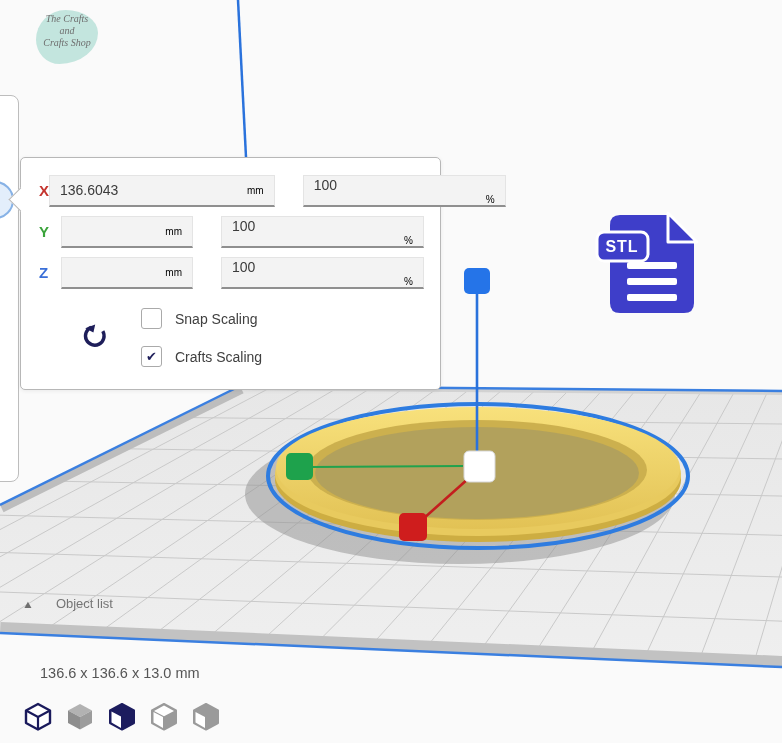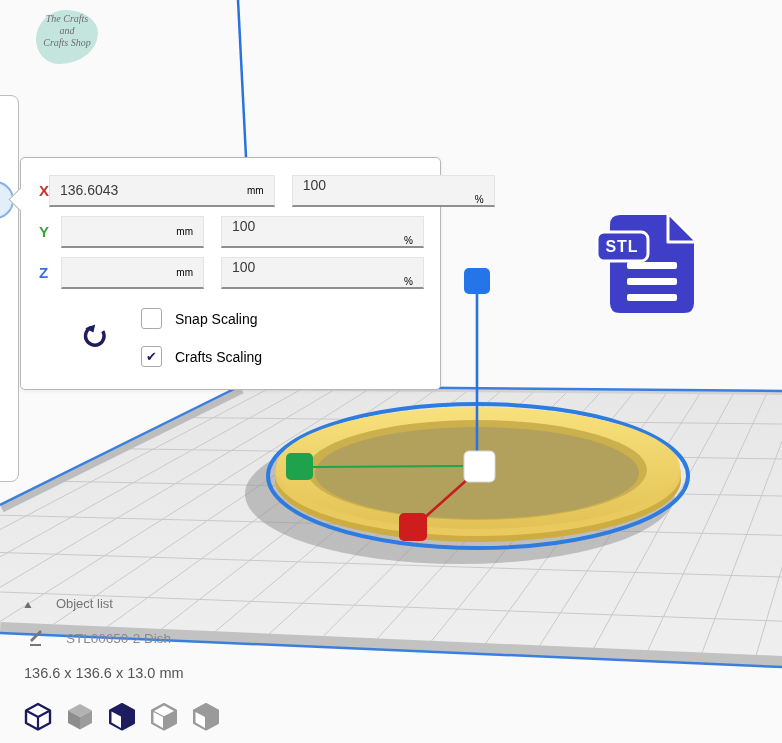--- a/index.html
+++ b/index.html
@@ -24,28 +24,28 @@
   
   .panel{position:absolute;left:20px;top:157px;width:419px;height:231px;background:#fff;
     border:1px solid #b7b7b7;border-radius:5px;z-index:5;box-shadow:0 1px 4px rgba(0,0,0,.07);}
   .panel .notch{position:absolute;left:-9px;top:33px;width:16px;height:16px;background:#fff;
     border-left:1px solid #b7b7b7;border-bottom:1px solid #b7b7b7;transform:rotate(45deg);}
   .prow{position:absolute;left:18px;right:16px;height:31px;display:flex;align-items:center;}
   .axis{width:22px;font-size:15px;font-weight:bold;}
   .axis.x{color:#c4342e;} .axis.y{color:#3aa33a;} .axis.z{color:#3a6fd8;}
   .field{flex:1;height:29px;background:#f3f3f3;border:1px solid #e4e4e4;
     border-bottom:2px solid #8f8f8f;display:flex;align-items:center;padding:0 10px;}
-  .field.mm{margin-right:10px;} .field.pc{margin-left:7px;flex-direction:column;}
+  .field.mm{margin-right:21px;} .field.pc{margin-left:7px;flex-direction:column;}
   .field input{flex:1;min-width:0;border:none;background:transparent;outline:none;
     font-family:"Liberation Sans",sans-serif;font-size:14px;color:#3b3b3b;padding:0;}
   .unit{margin-left:auto;color:#000000;font-size:10px;padding-left:6px;}
   .chk-row{position:absolute;left:120px;display:flex;align-items:center;cursor:pointer;}
   .chk{width:19px;height:19px;background:#fff;border:1px solid #aaa;border-radius:3px;
     display:flex;align-items:center;justify-content:center;font-size:13px;color:#1e1e5a;}
-  .chk-label{margin-left:13px;font-size:14px;color:#000000;}
+  .chk-label{margin-left:13px;font-size:14px;color:#404040;}
   .reset{position:absolute;left:58px;top:162px;width:32px;height:32px;cursor:pointer;}
 
   
   .stl-wrap{position:absolute;left:594px;top:206px;width:106px;height:112px;z-index:4;}
 
   
   .foot{position:absolute;z-index:6;color:#757575;}
   .obj-header{left:22px;top:596px;display:flex;align-items:center;font-size:13px;cursor:pointer;}
   .obj-header .chev{font-size:12px;color:#6f6f6f;margin-right:22px;transform:scaleY(.9);}
   .obj-item{left:28px;top:631px;display:flex;align-items:center;font-size:13.5px;color:#8a8a8a;cursor:pointer;}
@@ -221,29 +221,22 @@
       <rect x="33" y="72" width="50" height="7" rx="2" fill="#ffffff"></rect>
       <rect x="33" y="88" width="50" height="7" rx="2" fill="#ffffff"></rect>
     </svg>
   </div>
 
   <div class="foot obj-header" style="position: absolute; left: 22px; top: 596px;">
     <span class="chev">▲</span>
     <span>Object list</span>
   </div>
 
-  <div class="foot obj-item" style="position: absolute; left: 28px; top: 629px;">
-    <svg width="18" height="18" viewBox="0 0 18 18">
-      <line x1="3" y1="12" x2="13" y2="2" stroke="#777" stroke-width="2.6"></line>
-      <line x1="2" y1="16" x2="13" y2="16" stroke="#777" stroke-width="2"></line>
-    </svg>
-    <span>STL00650-2 Dish</span>
-  </div>
-
-  <div class="foot dims" style="position: absolute; left: 24px; top: 665px;">136.6 x 136.6 x 13.0 mm</div>
+
+  <div class="foot dims" style="position: absolute; left: 40px; top: 665px;">136.6 x 136.6 x 13.0 mm</div>
 
   <div class="views">
     <div class="vbtn">
       <svg width="30" height="31" viewBox="0 0 30 31">
         <polygon points="15,3 27,9.5 27,22 15,28.5 3,22 3,9.5" fill="#ffffff" stroke="#1a1a5c" stroke-width="2.4" stroke-linejoin="round"></polygon>
         <polyline points="3,9.5 15,16 27,9.5" fill="none" stroke="#1a1a5c" stroke-width="2.2"></polyline>
         <line x1="15" y1="16" x2="15" y2="28.5" stroke="#1a1a5c" stroke-width="2.2"></line>
       </svg>
     </div>
     <div class="vbtn">

